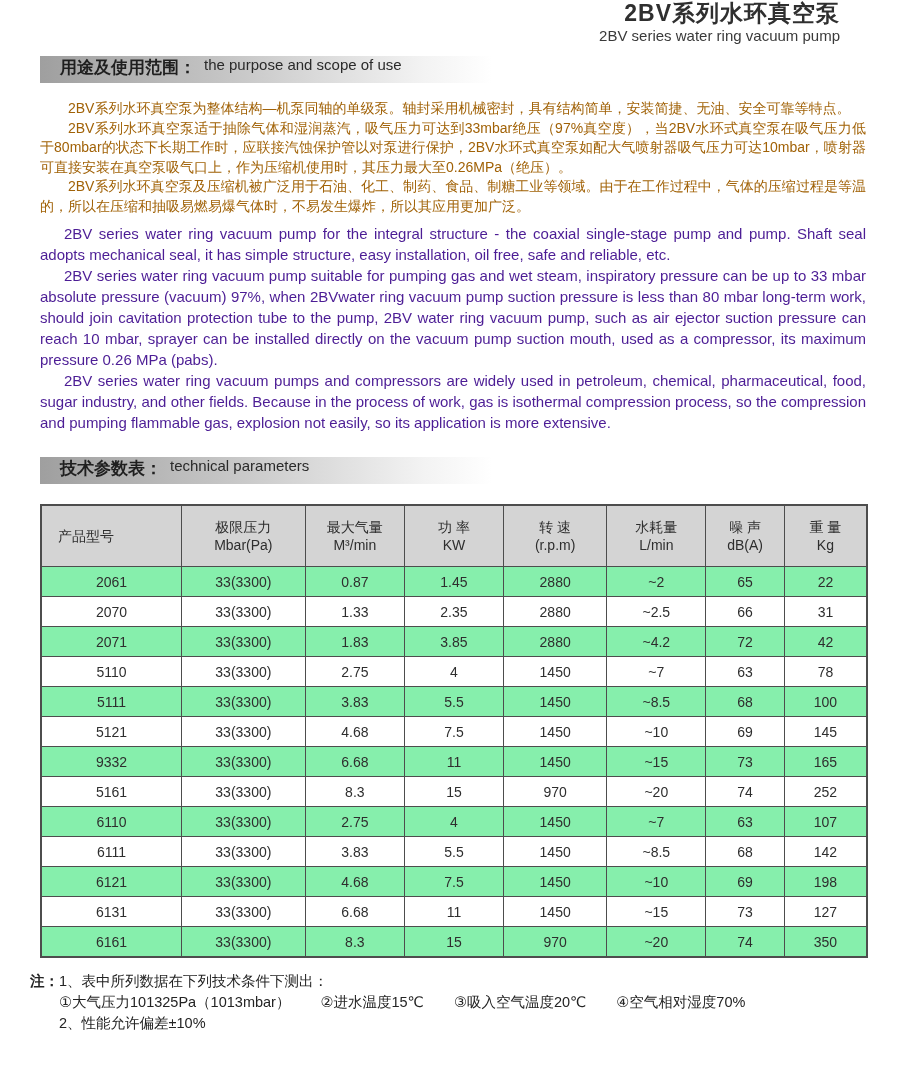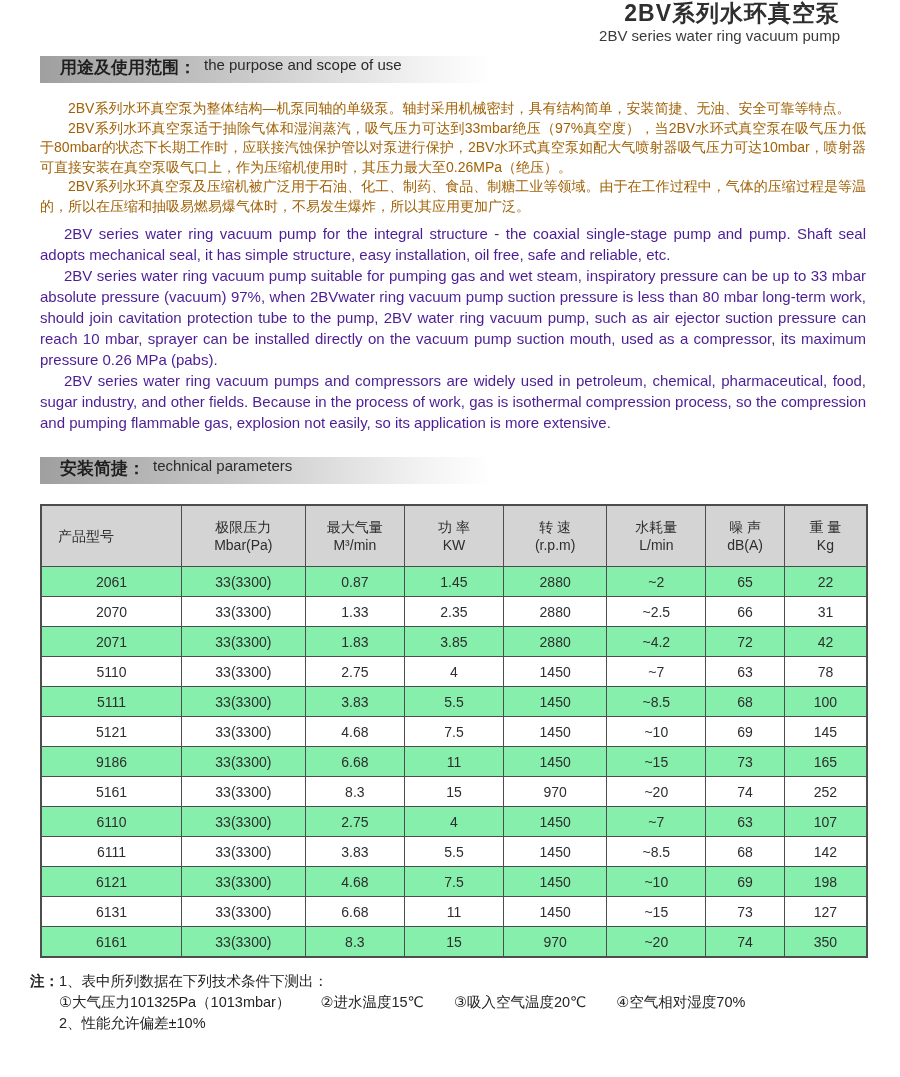--- a/index.html
+++ b/index.html
@@ -147,21 +147,21 @@
     <p>2BV系列水环真空泵及压缩机被广泛用于石油、化工、制药、食品、制糖工业等领域。由于在工作过程中，气体的压缩过程是等温的，所以在压缩和抽吸易燃易爆气体时，不易发生爆炸，所以其应用更加广泛。</p>
   </div>
 
   <div class="en-paras">
     <p>2BV series water ring vacuum pump for the integral structure - the coaxial single-stage pump and pump. Shaft seal adopts mechanical seal, it has simple structure, easy installation, oil free, safe and reliable, etc.</p>
     <p>2BV series water ring vacuum pump suitable for pumping gas and wet steam, inspiratory pressure can be up to 33 mbar absolute pressure (vacuum) 97%, when 2BVwater ring vacuum pump suction pressure is less than 80 mbar long-term work, should join cavitation protection tube to the pump, 2BV water ring vacuum pump, such as air ejector suction pressure can reach 10 mbar, sprayer can be installed directly on the vacuum pump suction mouth, used as a compressor, its maximum pressure 0.26 MPa (pabs).</p>
     <p>2BV series water ring vacuum pumps and compressors are widely used in petroleum, chemical, pharmaceutical, food, sugar industry, and other fields. Because in the process of work, gas is isothermal compression process, so the compression and pumping flammable gas, explosion not easily, so its application is more extensive.</p>
   </div>
 
   <div class="section-bar bar-parameters">
-    <span class="bar-cn">安装简捷：</span>
+    <span class="bar-cn">技术参数表：</span>
     <span class="bar-en">technical parameters</span>
   </div>
 
   <table class="params">
     <colgroup>
       <col style="width:17%">
       <col style="width:15%">
       <col style="width:12%">
       <col style="width:12%">
       <col style="width:12.5%">
@@ -259,21 +259,21 @@
           <td>5121</td>
           <td>33(3300)</td>
           <td>4.68</td>
           <td>7.5</td>
           <td>1450</td>
           <td>~10</td>
           <td>69</td>
           <td>145</td>
         </tr>
         <tr class="alt">
-          <td>9186</td>
+          <td>9332</td>
           <td>33(3300)</td>
           <td>6.68</td>
           <td>11</td>
           <td>1450</td>
           <td>~15</td>
           <td>73</td>
           <td>165</td>
         </tr>
         <tr>
           <td>5161</td>

